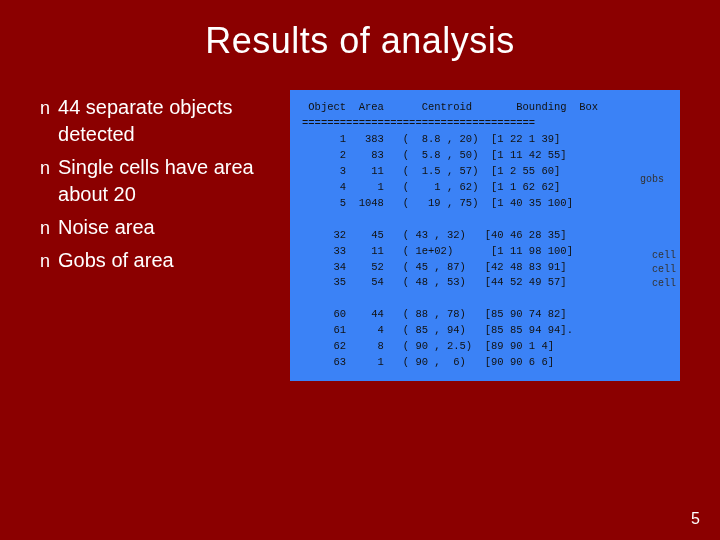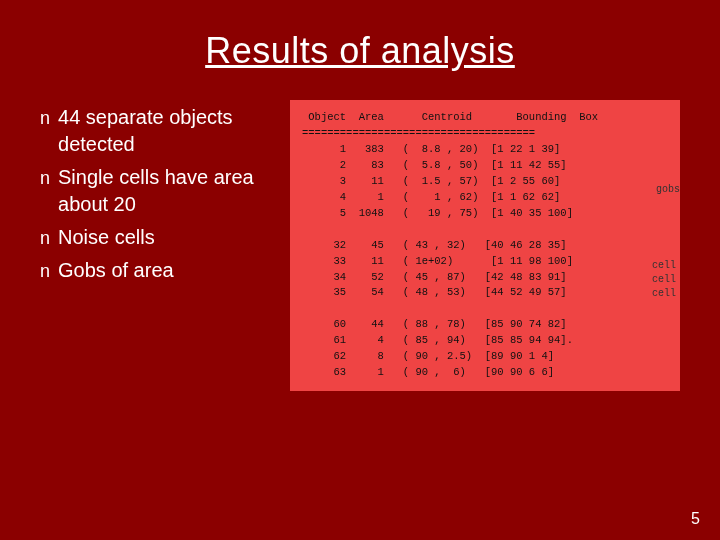--- a/index.html
+++ b/index.html
@@ -22,23 +22,21 @@
       flex-direction: column;
       padding: 20px 40px 30px 40px;
     }
 
     .title {
       text-align: center;
       font-size: 36px;
       font-weight: normal;
       color: white;
       margin-bottom: 28px;
-      margin-top: 10px;
       letter-spacing: 0.5px;
-      text-decoration: underline;
     }
 
     .content-area {
       display: flex;
       flex-direction: row;
       align-items: flex-start;
       gap: 30px;
       flex: 1;
     }
 
@@ -67,42 +65,42 @@
       margin-top: 2px;
       flex-shrink: 0;
     }
 
     .bullet-text {
       flex: 1;
     }
 
     .table-container {
       flex: 1;
-      background-color: #ef4444;
+      background-color: #3b82f6;
       color: black;
       font-family: 'Courier New', Courier, monospace;
       font-size: 11px;
       padding: 10px 12px;
       min-width: 360px;
       max-width: 420px;
       line-height: 1.55;
       position: relative;
     }
 
     .table-content {
       white-space: pre;
       font-family: 'Courier New', Courier, monospace;
       font-size: 10.5px;
       line-height: 1.52;
       color: #111;
     }
 
     .label-gobs {
       position: absolute;
-      right: 0;
+      right: 16px;
       top: 82px;
       font-size: 10px;
       color: #333;
     }
 
     .label-cell1 {
       position: absolute;
       right: 4px;
       top: 158px;
       font-size: 10px;
@@ -144,21 +142,21 @@
       <li class="bullet-item">
         <span class="bullet-marker">n</span>
         <span class="bullet-text">44 separate objects detected</span>
       </li>
       <li class="bullet-item">
         <span class="bullet-marker">n</span>
         <span class="bullet-text">Single cells have area about 20</span>
       </li>
       <li class="bullet-item">
         <span class="bullet-marker">n</span>
-        <span class="bullet-text">Noise cells</span>
+        <span class="bullet-text">Noise area</span>
       </li>
       <li class="bullet-item">
         <span class="bullet-marker">n</span>
         <span class="bullet-text">Gobs of area</span>
       </li>
     </ul>
 
     <div class="table-container">
       <div class="table-content" id="table-content"> Object  Area      Centroid       Bounding  Box
 =====================================

